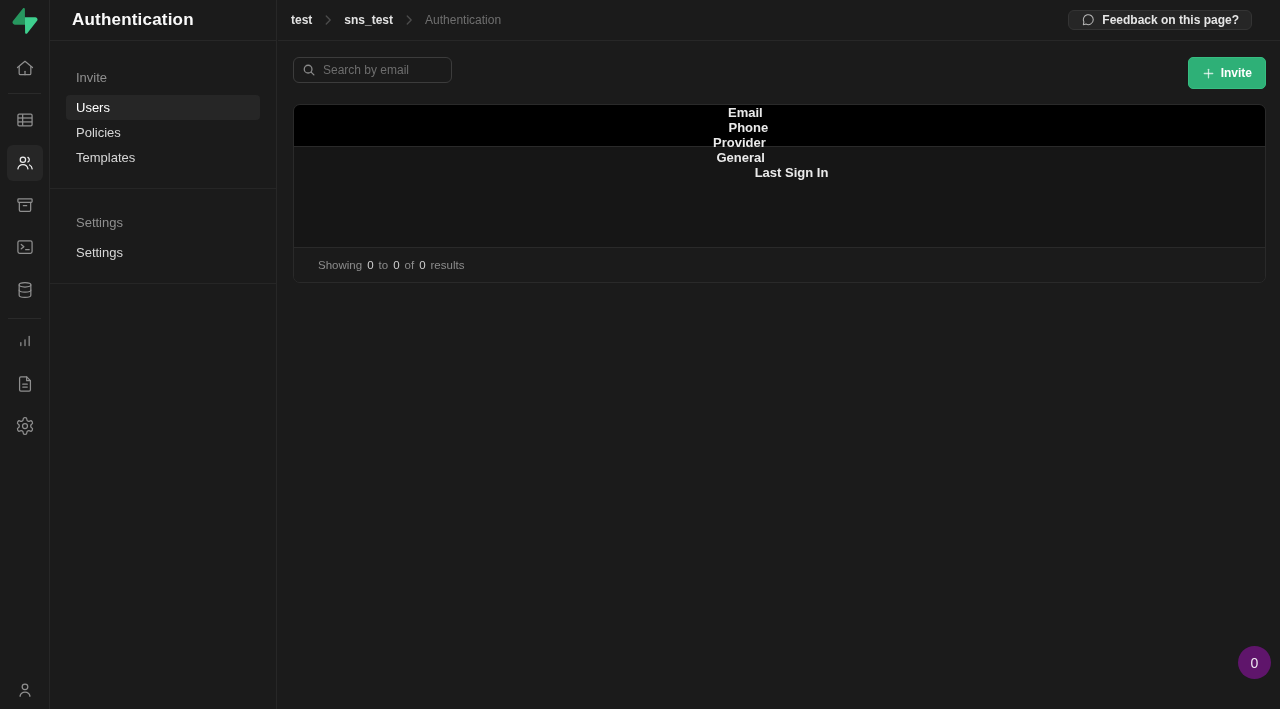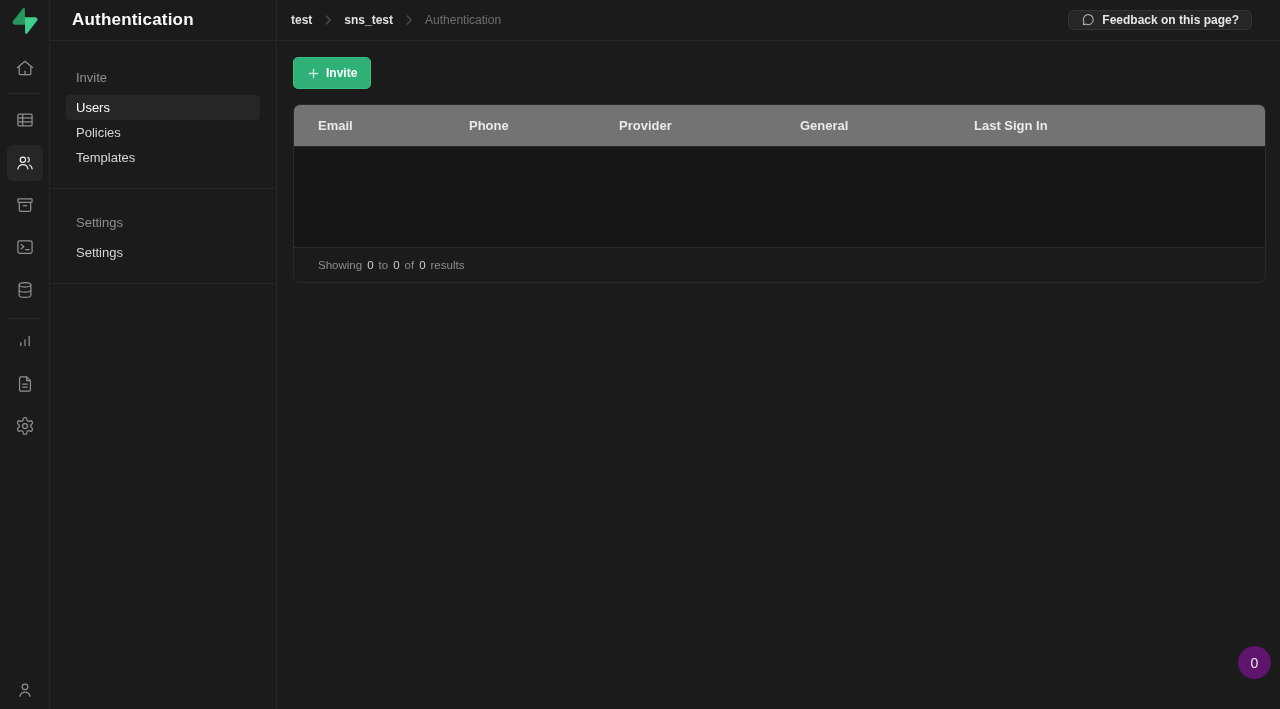--- a/index.html
+++ b/index.html
@@ -89,22 +89,22 @@
     font-size:12px; font-weight:700; color:#ffffff; cursor:pointer;
   }
   .invite-btn .ic { color:rgba(255,255,255,.72); }
 
   
   .table-card {
     margin:15px 14px 0 15px;
     border:1px solid #2a2a2a; border-radius:7px; overflow:hidden;
   }
   .t-head {
-    height:42px; background:#737373; border-bottom:1px solid #2a2a2a;
-    display:flex; align-items:center;
+    height:42px; background:#000000; border-bottom:1px solid #2a2a2a;
+    display:flex; align-items:center;flex-direction:column;
   }
   .t-head .cell {
     padding-left:24px; font-size:13px; font-weight:700; color:#eaeaea;
   }
   .c1{width:151px;} .c2{width:150px;} .c3{width:181px;} .c4{width:174px;} .c5{flex:1;}
   .t-body { height:100px; background:#161616; }
   .t-foot {
     height:35px; background:#1b1b1b; border-top:1px solid #2a2a2a;
     display:flex; align-items:center; padding-left:24px; gap:5px;
     font-size:11.5px; color:#8c8c8c;
@@ -257,20 +257,29 @@
       <span class="ic">
         <svg width="14" height="14" viewBox="0 0 24 24" fill="none" stroke="currentColor" stroke-width="1.8" stroke-linecap="round" stroke-linejoin="round">
           <path d="M21 11.5a8.5 8.5 0 0 1-12.4 7.5L4 20l1-4.6A8.5 8.5 0 1 1 21 11.5z"></path>
         </svg>
       </span>
       <span>Feedback on this page?</span>
     </button>
   </div>
 
   <div class="controls">
+    <div class="search-box">
+      <span class="ic">
+        <svg width="14" height="14" viewBox="0 0 16 16" fill="none" stroke="currentColor" stroke-width="1.5" stroke-linecap="round">
+          <circle cx="7" cy="7" r="4.4"></circle>
+            <line x1="10.4" y1="10.4" x2="13.6" y2="13.6"></line>
+        </svg>
+      </span>
+      <input type="text" value="" placeholder="Search by email" style="">
+    </div>
 
     <button class="invite-btn">
       <span class="ic">
         <svg width="13" height="13" viewBox="0 0 16 16" fill="none" stroke="currentColor" stroke-width="1.6" stroke-linecap="round">
           <line x1="8" y1="2.8" x2="8" y2="13.2"></line>
             <line x1="2.8" y1="8" x2="13.2" y2="8"></line>
         </svg>
       </span>
       <span>Invite</span>
     </button>

